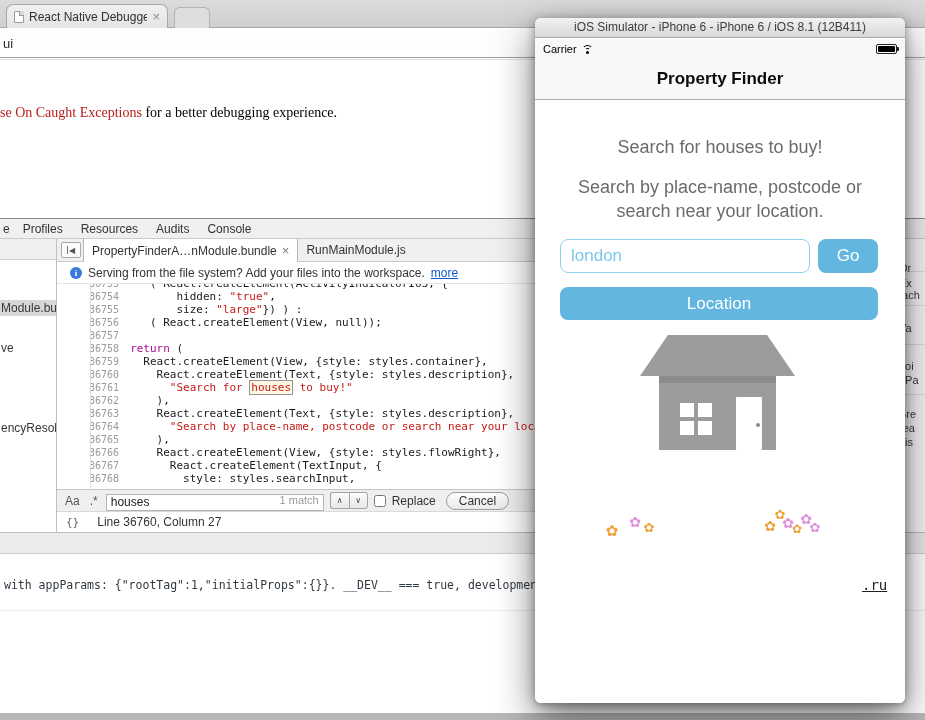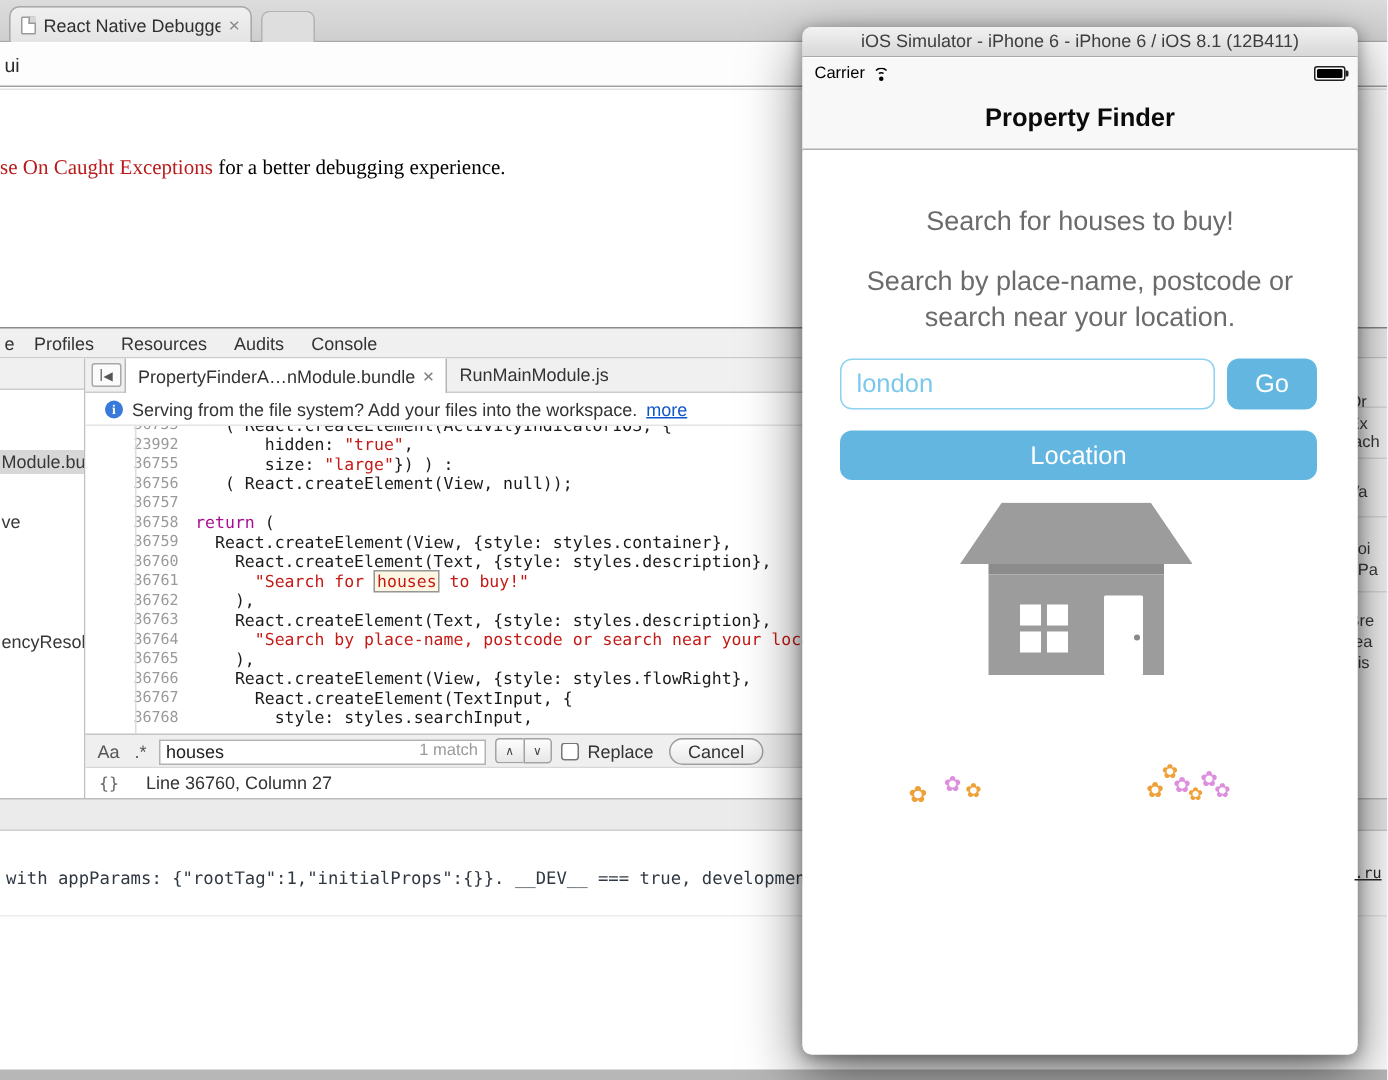--- a/index.html
+++ b/index.html
@@ -102,22 +102,22 @@
   .consolearea { position:absolute; left:0; top:554px; width:925px; height:159px; background:#fff; }
   .console-line { position:absolute; left:4px; top:24px; font-family:"DejaVu Sans Mono", monospace;
     font-size:11.5px; color:#303942; white-space:nowrap; }
   .console-divider { position:absolute; left:0; top:56px; width:925px; height:1px; background:#ececec; }
   .bottomstrip { position:absolute; left:0; top:713px; width:925px; height:7px; background:#b7b7b7; }
 
   
   .sliver-bg { position:absolute; left:896px; top:239px; width:29px; height:293px; background:#f7f7f7; border-left:1px solid #c0c0c0; }
   .sliver-div { position:absolute; left:896px; width:29px; height:1px; background:#ddd; }
   .sliver-frag { position:absolute; left:899px; font-size:11px; color:#3a3a3a; white-space:nowrap; }
-  .ru-frag { position:absolute; left:903px; top:577px; font-family:"DejaVu Sans Mono", monospace;
-    font-size:10px; color:#222; text-decoration:underline; z-index:11; }
+  .ru-frag { position:absolute; left:862px; top:577px; font-family:"DejaVu Sans Mono", monospace;
+    font-size:14px; color:#222; text-decoration:underline; z-index:11; }
 
   
   .simwin { position:absolute; left:535px; top:18px; width:370px; height:685px; background:#fff;
     border-radius:6px; box-shadow:0 14px 38px rgba(0,0,0,.55), 0 2px 10px rgba(0,0,0,.35); z-index:10; }
   .sim-titlebar { position:absolute; left:0; top:0; width:100%; height:20px;
     background:linear-gradient(#f2f2f2,#d8d8d8); border-bottom:1px solid #a9a9a9; border-radius:6px 6px 0 0;
     font-size:12px; color:#3d3d3d; text-align:center; line-height:19px; }
   .sim-statusbar { position:absolute; left:0; top:21px; width:100%; height:20px; background:#f8f8f8;
     display:flex; align-items:center; padding:0 8px; font-size:11px; color:#000; }
   .sim-time { position:absolute; left:0; width:100%; text-align:center; font-weight:bold; }
@@ -214,21 +214,21 @@
 
   <div class="infobar">
     <span class="info-icon">i</span>
     <span class="infobar-text">Serving from the file system? Add your files into the workspace.</span>
     <span class="infobar-link">more</span>
   </div>
 
   <div class="codearea">
     <div class="gutter" id="gutter">
         <div class="gut-line">36753</div>
-        <div class="gut-line">23992</div>
+        <div class="gut-line">36754</div>
         <div class="gut-line">36755</div>
         <div class="gut-line">36756</div>
         <div class="gut-line">36757</div>
         <div class="gut-line">36758</div>
         <div class="gut-line">36759</div>
         <div class="gut-line">36760</div>
         <div class="gut-line">36761</div>
         <div class="gut-line">36762</div>
         <div class="gut-line">36763</div>
         <div class="gut-line">36764</div>

